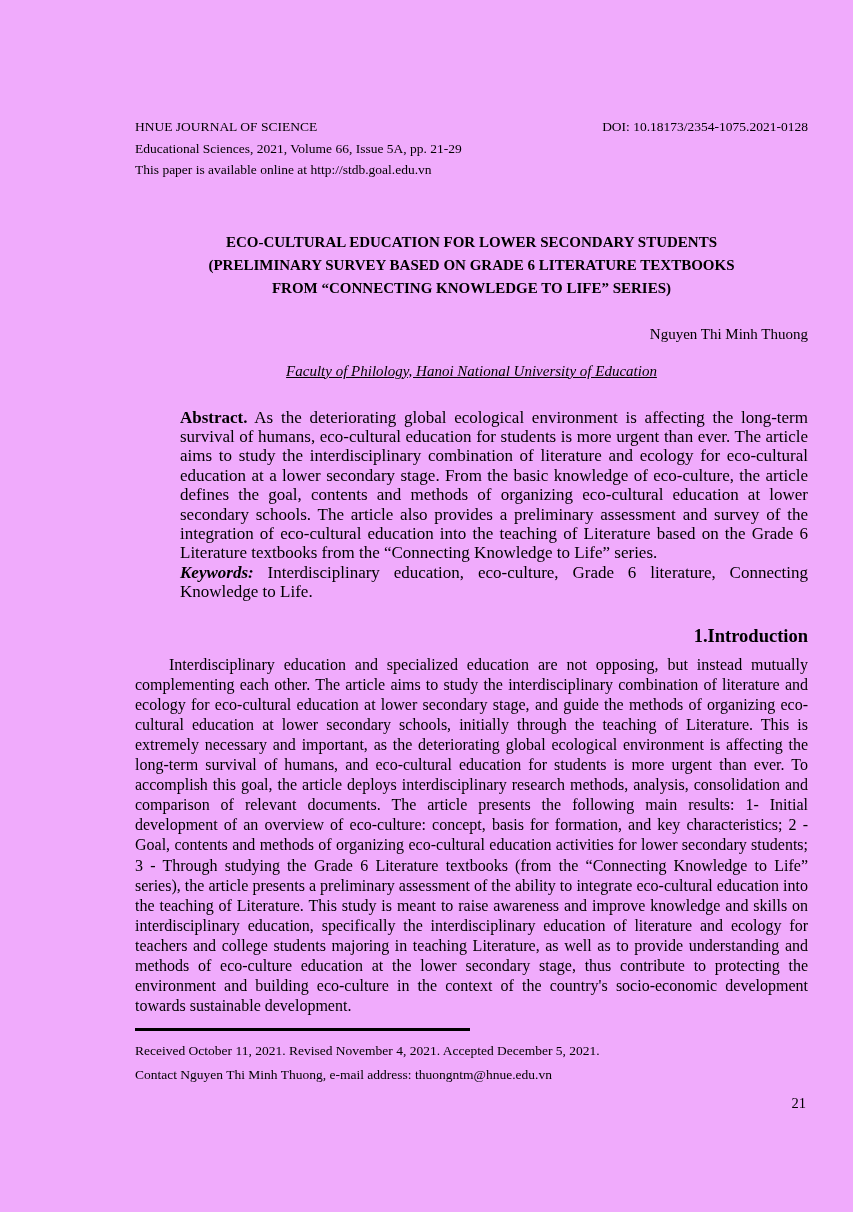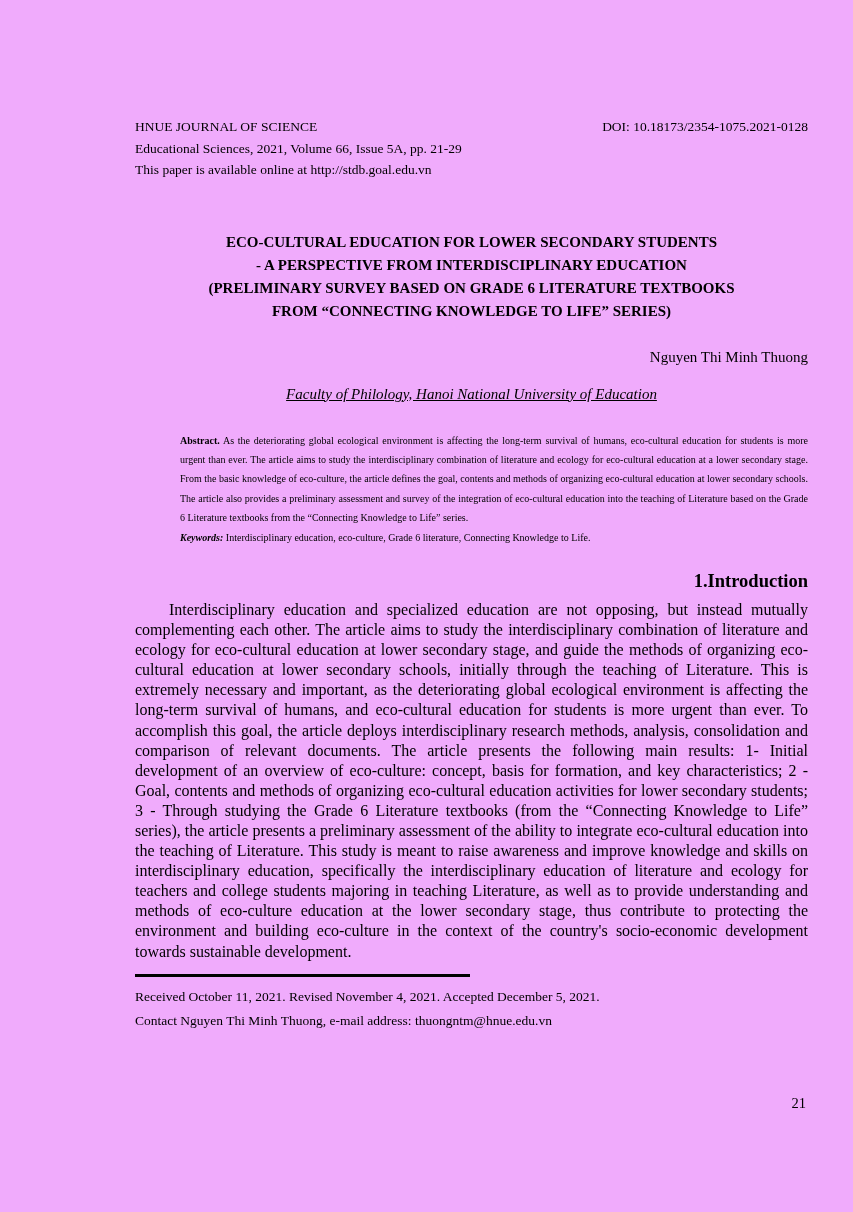--- a/index.html
+++ b/index.html
@@ -39,21 +39,21 @@
     margin-top: 20px;
     text-align: center;
     font-style: italic;
     font-size: 15px;
     text-decoration: underline;
   }
   
   .abstract-block {
     margin-top: 28px;
     margin-left: 45px;
-    font-size: 10px;
+    font-size: 17px;
     line-height: 19.4px;
     text-align: justify;
   }
   .abstract-par { margin: 0; }
   .keywords-par { margin: 0; }
   .bold { font-weight: bold; }
   .bold-italic { font-weight: bold; font-style: italic; }
   
   .section-heading {
     margin-top: 24px;
@@ -100,21 +100,20 @@
       <div class="header-row">
         <span>HNUE JOURNAL OF SCIENCE</span>
         <span>DOI: 10.18173/2354-1075.2021-0128</span>
       </div>
       <div>Educational Sciences, 2021, Volume 66, Issue 5A, pp. 21-29</div>
       <div>This paper is available online at http://stdb.goal.edu.vn</div>
     </div>
 
     <div class="title-block">
       <div>ECO-CULTURAL EDUCATION FOR LOWER SECONDARY STUDENTS</div>
-      <div>- A PERSPECTIVE FROM INTERDISCIPLINARY EDUCATION</div>
       <div>(PRELIMINARY SURVEY BASED ON GRADE 6 LITERATURE TEXTBOOKS</div>
       <div>FROM “CONNECTING KNOWLEDGE TO LIFE” SERIES)</div>
     </div>
 
     <div class="author-name">Nguyen Thi Minh Thuong</div>
     <div class="affiliation">Faculty of Philology, Hanoi National University of Education</div>
 
     <div class="abstract-block">
       <p class="abstract-par"><span class="bold">Abstract.</span><span> As the deteriorating global ecological environment is affecting the long-term survival of humans, eco-cultural education for students is more urgent than ever. The article aims to study the interdisciplinary combination of literature and ecology for eco-cultural education at a lower secondary stage. From the basic knowledge of eco-culture, the article defines the goal, contents and methods of organizing eco-cultural education at lower secondary schools. The article also provides a preliminary assessment and survey of the integration of eco-cultural education into the teaching of Literature based on the Grade 6 Literature textbooks from the “Connecting Knowledge to Life” series.</span></p>
       <p class="keywords-par"><span class="bold-italic">Keywords:</span><span> Interdisciplinary education, eco-culture, Grade 6 literature, Connecting Knowledge to Life.</span></p>

